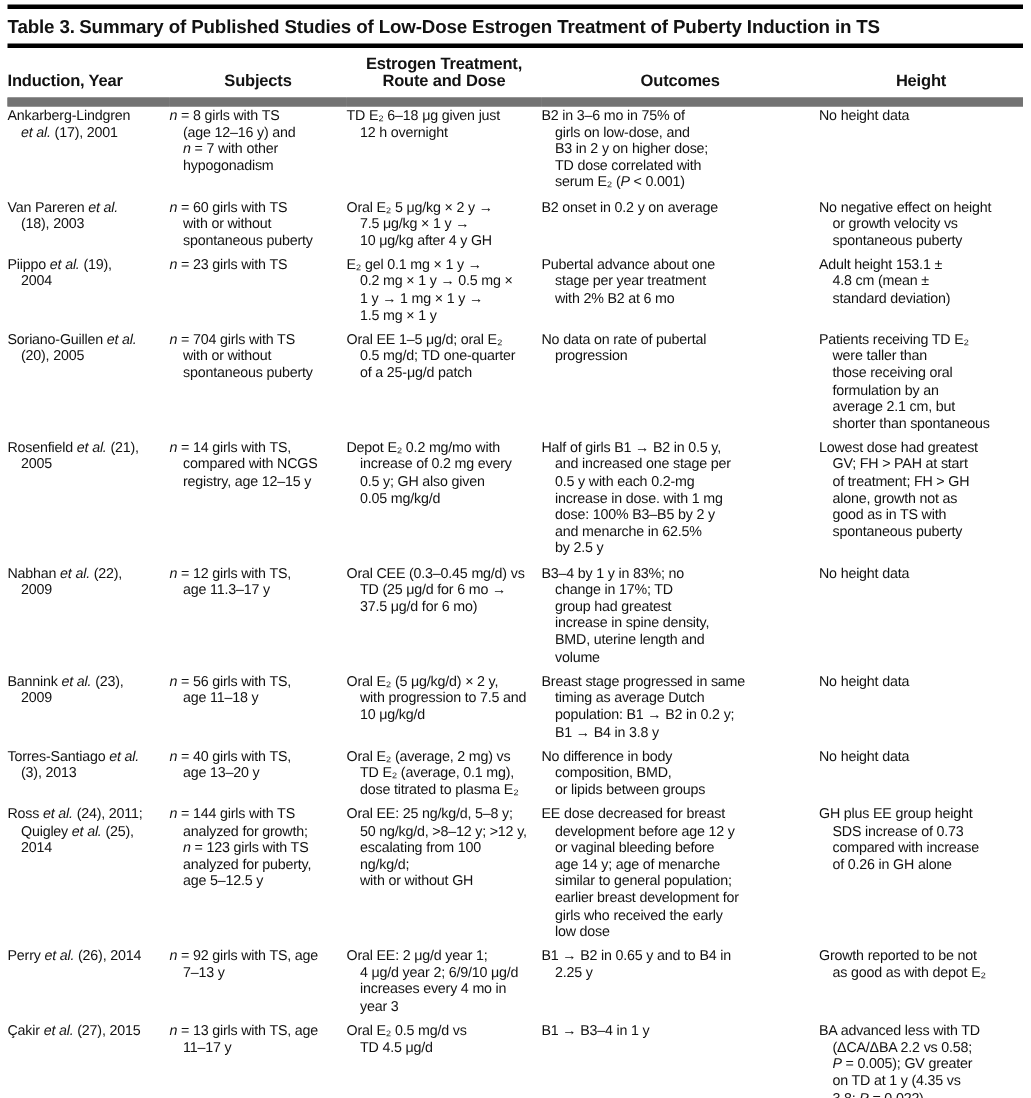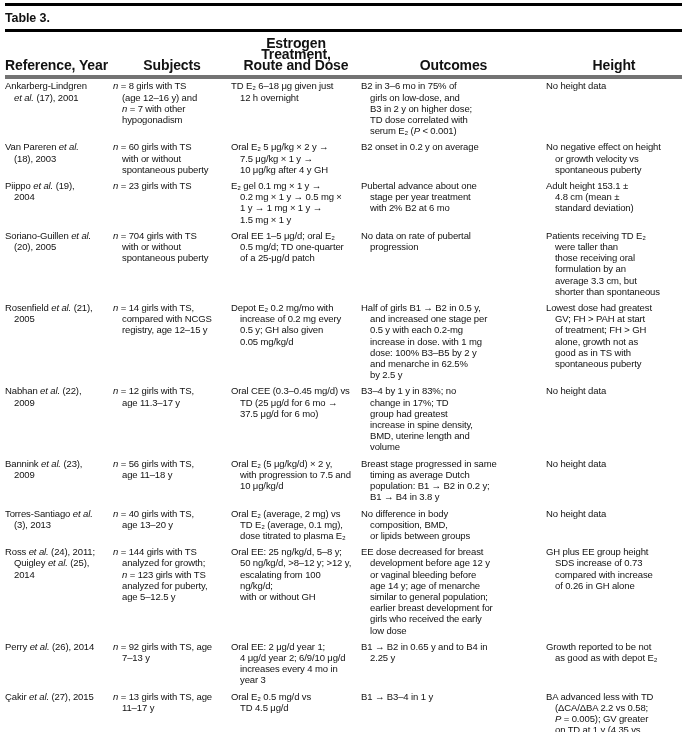--- a/index.html
+++ b/index.html
@@ -35,27 +35,27 @@
   table.studies {
     border-collapse: collapse;
     table-layout: fixed;
     width: 677px;
     font-size: 9.5px;
     line-height: 11.2px;
     letter-spacing: -0.12px;
   }
   table.studies th {
     font-weight: bold;
-    font-size: 14px;
+    font-size: 11px;
     line-height: 10.8px;
     text-align: center;
     vertical-align: bottom;
     padding: 6px 2px 5px 2px;
     white-space: pre-line;
-    border-bottom: 4px solid #737373;
+    border-bottom: 6px solid #737373;
   }
   table.studies th.left {
     text-align: left;
     padding-left: 0;
   }
   table.studies td {
     vertical-align: top;
     padding: 2px 6px 3px 9px;
     text-indent: -9px;          
     white-space: pre-line;
@@ -65,35 +65,36 @@
 </style>
 </head>
 <body>
 
 <div class="page">
 
   <div class="rule thick"></div>
 
   <div class="title-row">
     <span>Table 3.</span>
+    <span>Summary of Published Studies of Low-Dose Estrogen Treatment of Puberty Induction in TS</span>
   </div>
 
   <div class="rule thick"></div>
 
   <table class="studies">
     <colgroup>
       <col style="width:108px">
       <col style="width:118px">
       <col style="width:130px">
       <col style="width:185px">
       <col style="width:136px">
     </colgroup>
     <thead>
       <tr>
-        <th class="left">Reference, Year</th>
+        <th class="left">Induction, Year</th>
         <th>Subjects</th>
         <th>Estrogen Treatment,
 Route and Dose</th>
         <th>Outcomes</th>
         <th>Height</th>
       </tr>
     </thead>
     <tbody>
   <tr>
     <td>Ankarberg-Lindgren
@@ -151,21 +152,21 @@
 spontaneous puberty</td>
     <td>Oral EE 1–5 μg/d; oral E₂
 0.5 mg/d; TD one-quarter
 of a 25-μg/d patch</td>
     <td>No data on rate of pubertal
 progression</td>
     <td>Patients receiving TD E₂
 were taller than
 those receiving oral
 formulation by an
-average 3.3 cm, but
+average 2.1 cm, but
 shorter than spontaneous</td>
   </tr>
 
   <tr>
     <td>Rosenfield <i>et al.</i> (21),
 2005</td>
     <td><i>n</i> = 14 girls with TS,
 compared with NCGS
 registry, age 12–15 y</td>
     <td>Depot E₂ 0.2 mg/mo with

